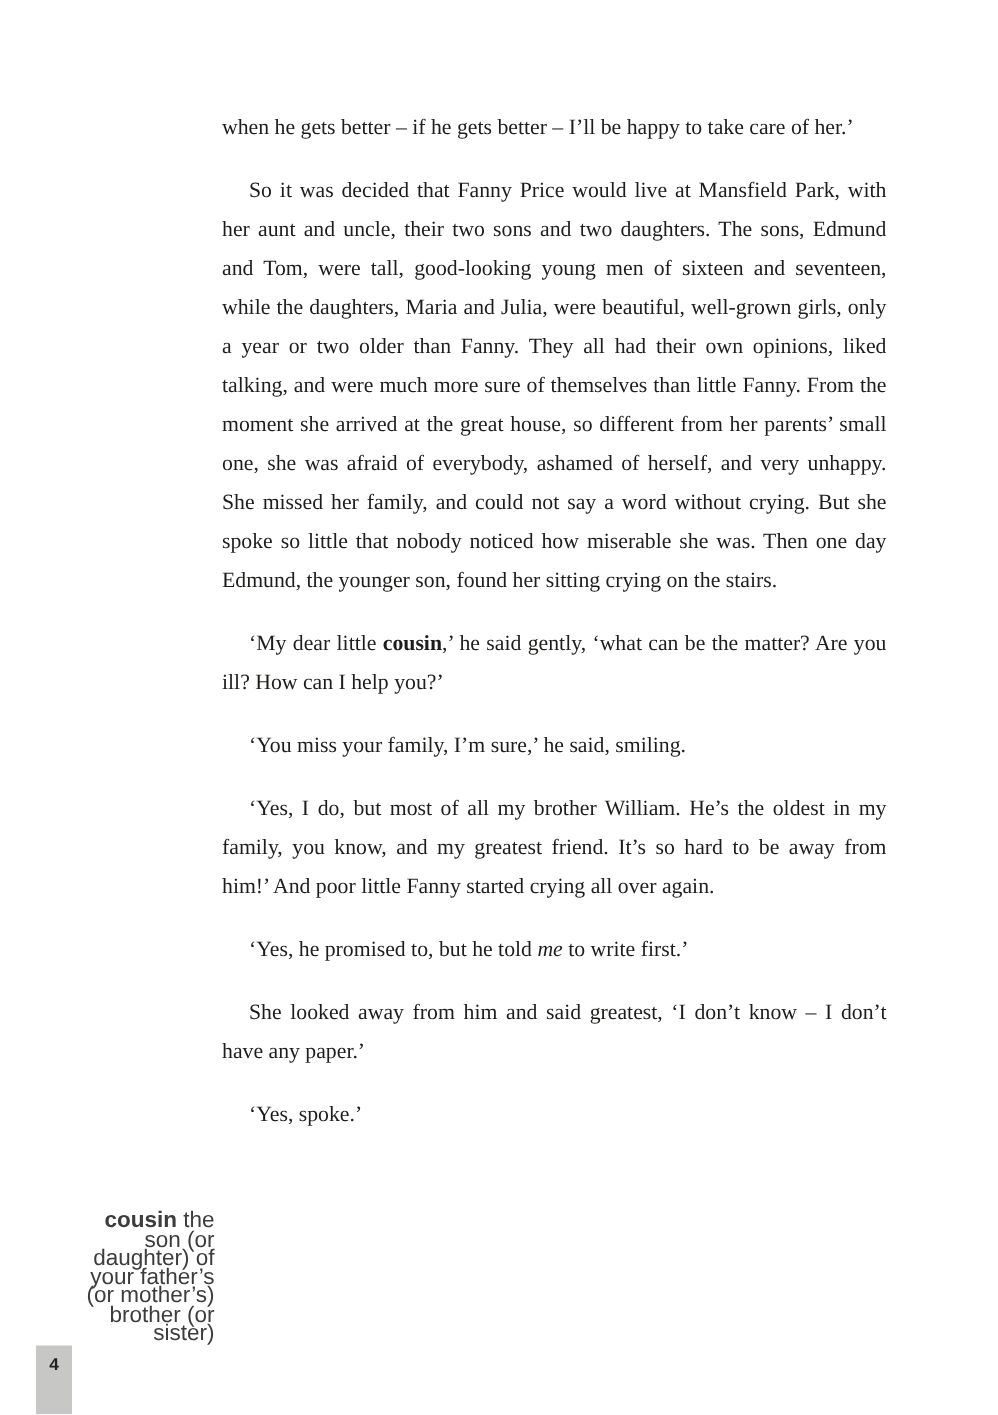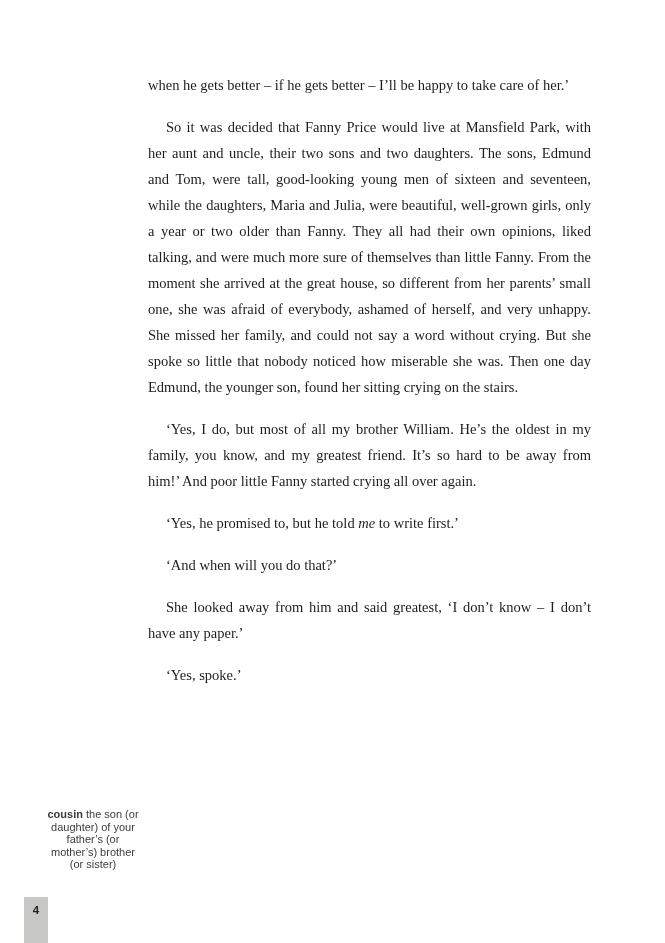--- a/index.html
+++ b/index.html
@@ -35,23 +35,23 @@
   }
   .seg-bold { font-weight: bold; }
   .seg-italic { font-style: italic; }
   .sidenote {
     position: absolute;
     left: 43px;
     top: 808px;
     width: 100px;
     color: #3c3c3b;
     font-family: "Liberation Sans", "DejaVu Sans", sans-serif;
-    font-size: 11px;
+    font-size: 15px;
     line-height: 12.5px;
-    text-align: center;
+    text-align: right;
   }
   .sidenote .term {
     font-weight: bold;
   }
   .pagenum-bar {
     position: absolute;
     left: 24px;
     top: 897px;
     width: 24px;
     height: 46px;
@@ -68,23 +68,24 @@
   }
 </style>
 </head>
 <body>
 
 <div class="page">
 
   <div class="main-text" id="main-text">
       <p class="para"><span>when he gets better – if he gets better – I’ll be happy to take care of her.’</span></p>
       <p class="para indent"><span>So it was decided that Fanny Price would live at Mansfield Park, with her aunt and uncle, their two sons and two daughters. The sons, Edmund and Tom, were tall, good-looking young men of sixteen and seventeen, while the daughters, Maria and Julia, were beautiful, well-grown girls, only a year or two older than Fanny. They all had their own opinions, liked talking, and were much more sure of themselves than little Fanny. From the moment she arrived at the great house, so different from her parents’ small one, she was afraid of everybody, ashamed of herself, and very unhappy. She missed her family, and could not say a word without crying. But she spoke so little that nobody noticed how miserable she was. Then one day Edmund, the younger son, found her sitting crying on the stairs.</span></p>
+      <p class="para indent"><span>‘My dear little </span><span class="seg-bold">cousin</span><span>,’ he said gently, ‘what can be the matter? Are you ill? How can I help you?’</span></p>
+      <p class="para indent"><span>‘You miss your family, I’m sure,’ he said, smiling.</span></p>
       <p class="para indent"><span>‘Yes, I do, but most of all my brother William. He’s the oldest in my family, you know, and my greatest friend. It’s so hard to be away from him!’ And poor little Fanny started crying all over again.</span></p>
       <p class="para indent"><span>‘Yes, he promised to, but he told </span><span class="seg-italic">me</span><span> to write first.’</span></p>
-      <p class="para indent"><span>‘And when will you do that?’</span></p>
       <p class="para indent"><span>She looked away from him and said greatest, ‘I don’t know – I don’t have any paper.’</span></p>
       <p class="para indent"><span>‘Yes, spoke.’</span></p>
     </div>
 
   <div class="sidenote"><span class="term">cousin</span><span> the son (or daughter) of your father’s (or mother’s) brother (or sister)</span></div>
 
   <div class="pagenum-bar">
     <span class="num">4</span>
   </div>
 

